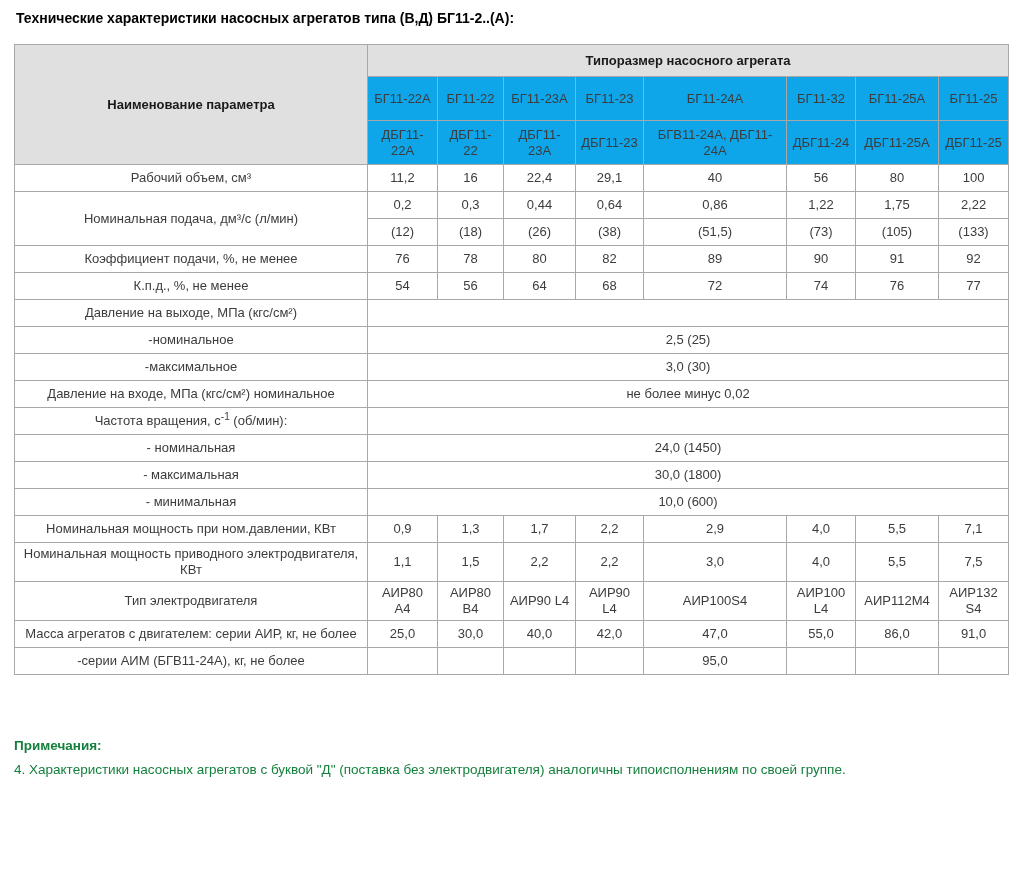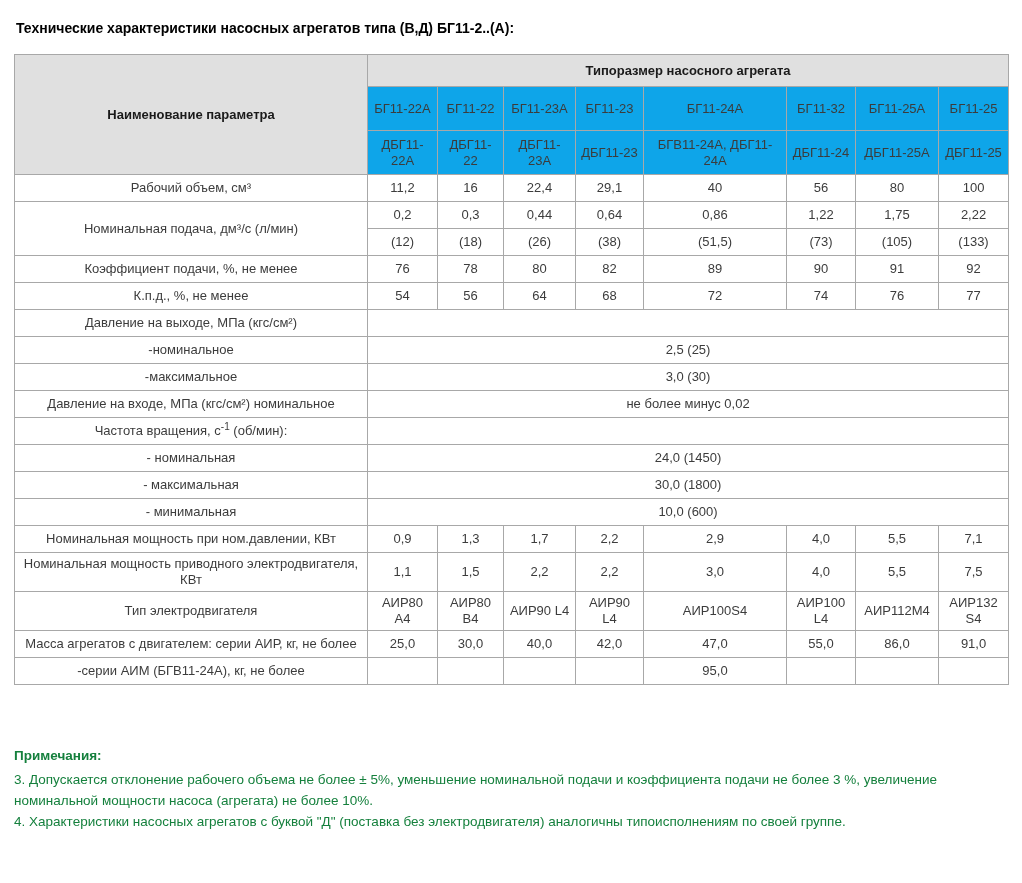--- a/index.html
+++ b/index.html
@@ -3,21 +3,21 @@
 <meta charset="utf-8">
 <style>
   * { box-sizing: border-box; }
   html, body { margin: 0; padding: 0; background: #ffffff; }
   body {
     width: 1022px; height: 883px;
     font-family: "Liberation Sans", sans-serif;
     color: #333;
     overflow: hidden;
   }
-  .page { padding: 14px 14px 0 14px; }
+  .page { padding: 4px 14px 0 14px; }
 
   .page-title {
     font-size: 14px;
     font-weight: bold;
     color: #000;
     margin: 6px 0 18px 2px;
   }
 
   table.specs {
     border-collapse: collapse;
@@ -248,18 +248,17 @@
           <td></td>
           <td></td>
           <td></td>
         </tr>
       </tbody>
   </table>
 
   <div class="notes">
     <p class="notes-heading">Примечания:</p>
     <div id="notes-list">
-        <p class="note-item">3. Допускается отклонение рабочего объема не более ± 5%, уменьшение номинальной подачи и коэффициента подачи не более 3 %, увеличение номинальной мощности насоса (агрегата) не более 10%.</p>
         <p class="note-item">4. Характеристики насосных агрегатов с буквой "Д" (поставка без электродвигателя) аналогичны типоисполнениям по своей группе.</p>
       </div>
   </div>
 
 </div>
 
 </body></html>

